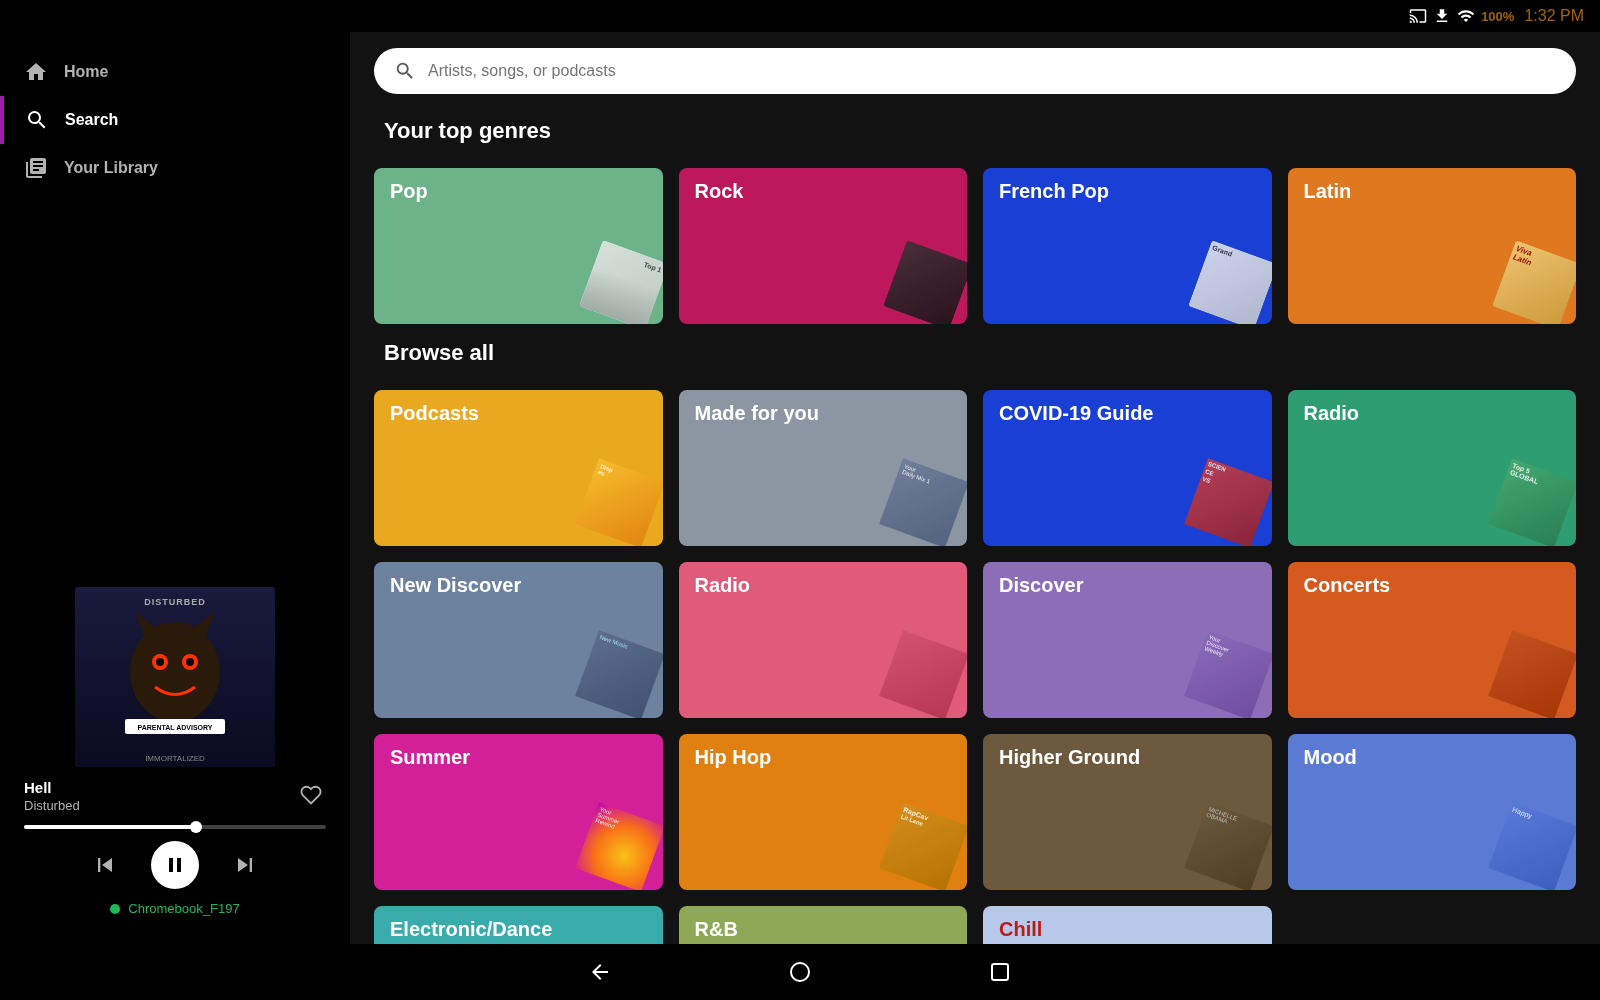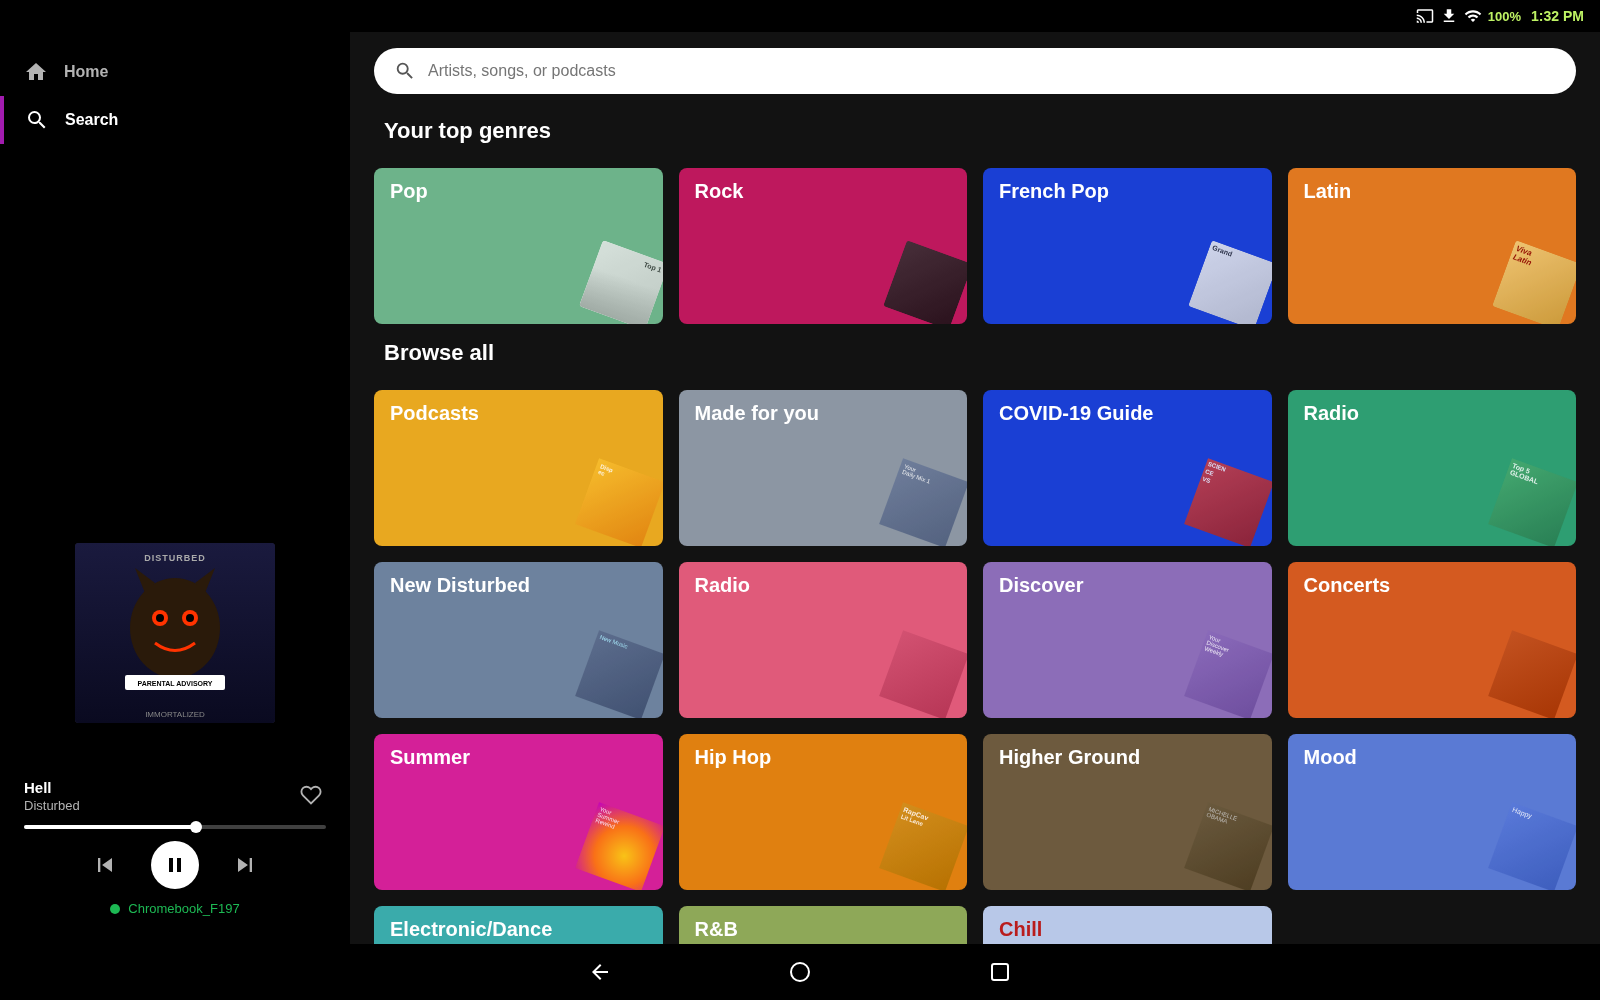--- a/index.html
+++ b/index.html
@@ -23,21 +23,21 @@
       justify-content: flex-end;
       padding: 0 16px;
       gap: 8px;
       flex-shrink: 0;
     }
     .status-bar-icons {
       display: flex;
       align-items: center;
       gap: 6px;
       font-size: 13px;
-      color: #bef264;
+      color: #a16207;
     }
 
     
     .main-layout {
       display: flex;
       flex: 1;
       overflow: hidden;
     }
 
     
@@ -105,21 +105,20 @@
       content: '';
       position: absolute;
       inset: 0;
       background: radial-gradient(ellipse at 50% 30%, #3a3a5c 0%, #1a1a2e 60%);
     }
     .track-info {
       width: 100%;
       display: flex;
       justify-content: space-between;
       align-items: center;
-      margin-top: 44px;
     }
     .track-text { flex: 1; }
     .track-name {
       font-size: 15px;
       font-weight: 700;
       color: #fff;
     }
     .track-artist {
       font-size: 13px;
       color: #b3b3b3;
@@ -353,21 +352,21 @@
       </svg>
 
     <svg width="18" height="18" viewBox="0 0 24 24" fill="white">
         <path d="M1 9l2 2c4.97-4.97 13.03-4.97 18 0l2-2C16.93 2.93 7.08 2.93 1 9zm8 8l3 3 3-3c-1.65-1.66-4.34-1.66-6 0zm-4-4l2 2c2.76-2.76 7.24-2.76 10 0l2-2C15.14 9.14 8.87 9.14 5 13z"></path>
       </svg>
 
     <span style="font-size:13px;font-weight:600;">
       <span>100</span>%
     </span>
 
-    <span style="font-size:14px;font-weight:700;margin-left:4px;">1:32 PM</span>
+    <span style="font-size:16px;font-weight:400;margin-left:4px;">1:32 PM</span>
   </div>
 </div>
 
 <div class="main-layout">
 
   <div class="sidebar">
     <nav class="sidebar-nav">
 
       <div class="nav-item">
         <span class="nav-icon">
@@ -380,20 +379,28 @@
 
       <div class="nav-item active">
         <span class="nav-icon">
           <svg width="24" height="24" viewBox="0 0 24 24" fill="currentColor">
               <path d="M15.5 14h-.79l-.28-.27A6.471 6.471 0 0 0 16 9.5 6.5 6.5 0 1 0 9.5 16c1.61 0 3.09-.59 4.23-1.57l.27.28v.79l5 4.99L20.49 19l-4.99-5zm-6 0C7.01 14 5 11.99 5 9.5S7.01 5 9.5 5 14 7.01 14 9.5 11.99 14 9.5 14z"></path>
             </svg>
         </span>
         <span>Search</span>
       </div>
 
+      <div class="nav-item">
+        <span class="nav-icon">
+          <svg width="24" height="24" viewBox="0 0 24 24" fill="currentColor">
+              <path d="M4 6H2v14c0 1.1.9 2 2 2h14v-2H4V6zm16-4H8c-1.1 0-2 .9-2 2v12c0 1.1.9 2 2 2h12c1.1 0 2-.9 2-2V4c0-1.1-.9-2-2-2zm-1 9H9V9h10v2zm-4 4H9v-2h6v2zm4-8H9V5h10v2z"></path>
+            </svg>
+        </span>
+        <span>Your Library</span>
+      </div>
     </nav>
 
     <div class="now-playing">
 
       <div class="album-art">
         <div class="album-figure">
 
           <div style="position:absolute;inset:0;background:linear-gradient(180deg,#1a1a3e 0%,#0a0a20 100%);"></div>
           <div style="position:absolute;top:10px;left:50%;transform:translateX(-50%);font-size:9px;color:#aaa;font-weight:700;text-align:center;letter-spacing:1px;z-index:2;">DISTURBED</div>
           <div style="position:absolute;top:20px;left:50%;transform:translateX(-50%);width:120px;height:120px;z-index:2;">
@@ -539,21 +546,21 @@
         <span class="genre-label">Radio</span>
         <div class="card-deco" style="background:#388a60;border-radius:4px;right:8px;bottom:8px;">
           <div style="width:100%;height:100%;background:linear-gradient(135deg,#48aa70,#287a50);font-size:7px;padding:3px;color:#fff;font-weight:700;">Top 5<br>GLOBAL</div>
         </div>
       </div>
     </div>
 
     <div class="genre-grid" style="margin-bottom:16px;">
 
       <div class="genre-card color-blue-gray">
-        <span class="genre-label">New Disturbed</span>
+        <span class="genre-label">New Discover</span>
         <div class="card-deco" style="background:#4a5a7a;border-radius:4px;right:8px;bottom:8px;">
           <div style="width:100%;height:100%;background:linear-gradient(135deg,#5a6a8a,#3a4a6a);font-size:6px;padding:3px;color:#aef;">New Music</div>
         </div>
       </div>
 
       <div class="genre-card color-pink">
         <span class="genre-label">Radio</span>
         <div class="card-deco" style="background:#c04060;border-radius:4px;right:8px;bottom:8px;">
           <div style="width:100%;height:100%;background:linear-gradient(135deg,#d05070,#b03050);"></div>
         </div>

